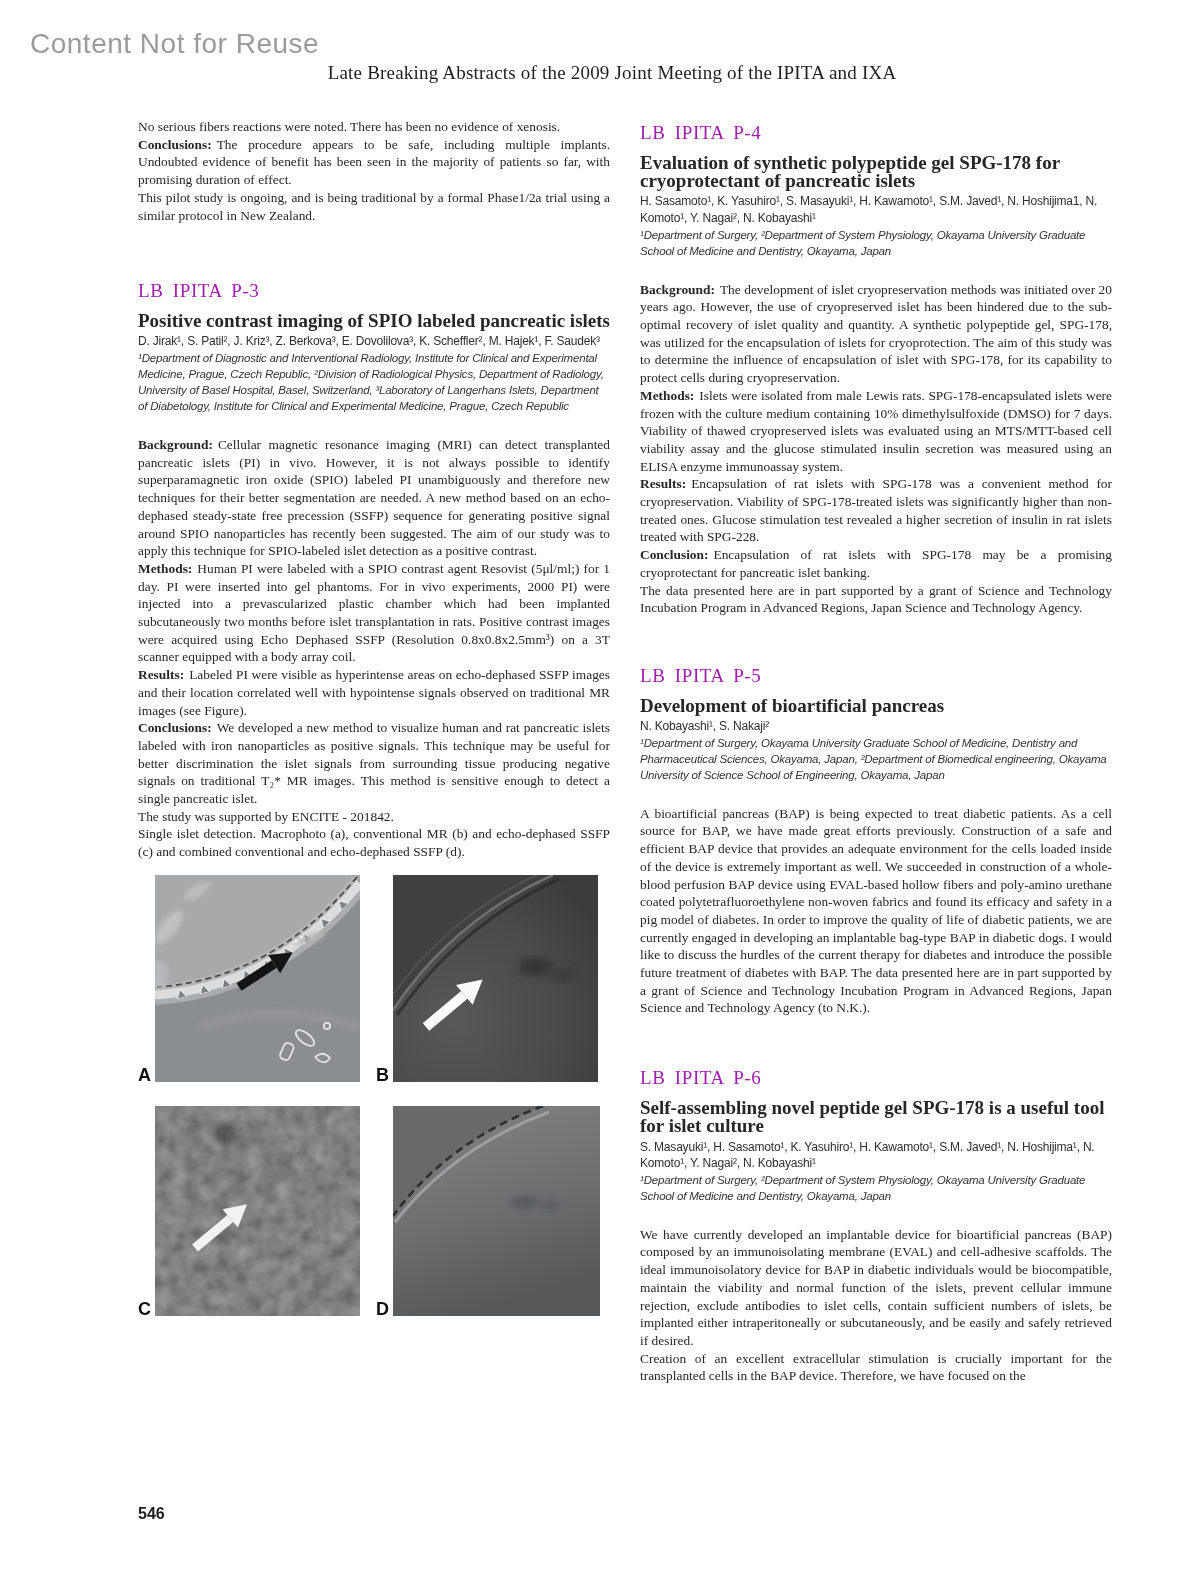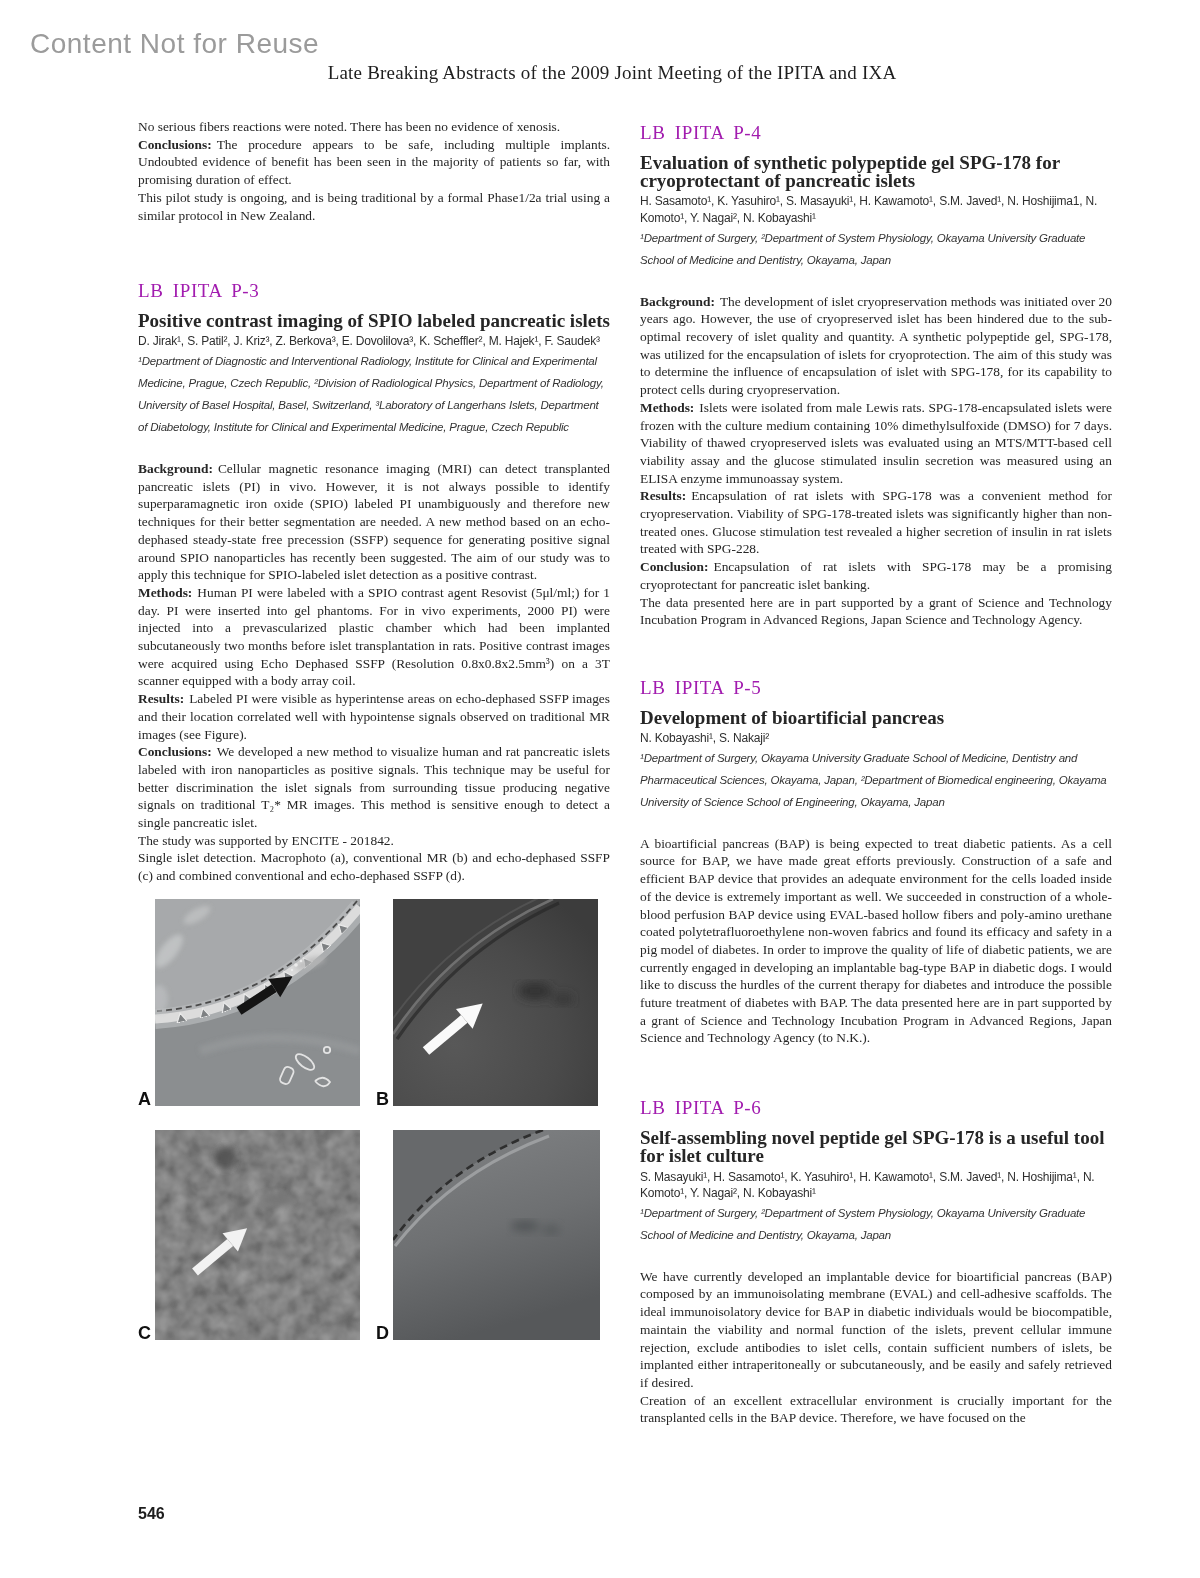--- a/index.html
+++ b/index.html
@@ -17,21 +17,21 @@
   .para b:empty{margin-right:0;display:none;}
   .abs-heading{font-family:"Liberation Serif",serif;font-weight:400;font-size:19px;line-height:25px;
         letter-spacing:0.6px;word-spacing:4px;margin:54px 0 9px 0;color:#a21caf;}
   .abs-heading.first{margin-top:6px;}
   .abs-heading.mid1{margin-top:46px;}
   .abs-heading.mid2{margin-top:48px;}
   .abs-title{margin:0 0 3px 0;font-weight:700;font-size:19px;line-height:18.2px;text-align:left;}
   .authors{margin:0;font-family:"Liberation Sans",sans-serif;font-size:12px;line-height:16.6px;
         color:#2e2e2e;letter-spacing:-0.2px;}
   .affil{margin:0 0 22px 0;font-family:"Liberation Sans",sans-serif;font-style:italic;
-        font-size:11.5px;line-height:22px;color:#333;letter-spacing:-0.2px;}
+        font-size:11.5px;line-height:16px;color:#333;letter-spacing:-0.2px;}
   .figure{margin-top:14px;position:relative;}
   .fig-row{position:relative;height:207px;margin-bottom:24px;}
   .fig-row.second{height:210px;margin-bottom:0;}
   .fig-label{position:absolute;left:0;bottom:-3px;font-family:"Liberation Sans",sans-serif;
         font-weight:700;font-size:18px;color:#101010;}
   .fig-label.rightpanel{left:238px;}
   .panel{position:absolute;top:0;display:block;}
   .panel.pa,.panel.pc{left:17px;}
   .panel.pb,.panel.pd{left:255px;}
   .page-number{position:absolute;left:138px;top:1505px;font-family:"Liberation Sans",sans-serif;
@@ -213,17 +213,17 @@
     <p class="affil">¹Department of Surgery, Okayama University Graduate School of Medicine, Dentistry and Pharmaceutical Sciences, Okayama, Japan, ²Department of Biomedical engineering, Okayama University of Science School of Engineering, Okayama, Japan</p>
 
     <p class="para"><span>A bioartificial pancreas (BAP) is being expected to treat diabetic patients. As a cell source for BAP, we have made great efforts previously. Construction of a safe and efficient BAP device that provides an adequate environment for the cells loaded inside of the device is extremely important as well. We succeeded in construction of a whole-blood perfusion BAP device using EVAL-based hollow fibers and poly-amino urethane coated polytetrafluoroethylene non-woven fabrics and found its efficacy and safety in a pig model of diabetes. In order to improve the quality of life of diabetic patients, we are currently engaged in developing an implantable bag-type BAP in diabetic dogs. I would like to discuss the hurdles of the current therapy for diabetes and introduce the possible future treatment of diabetes with BAP. The data presented here are in part supported by a grant of Science and Technology Incubation Program in Advanced Regions, Japan Science and Technology Agency (to N.K.).</span></p>
 
     <h2 class="abs-heading mid2">LB IPITA P-6</h2>
     <p class="abs-title">Self-assembling novel peptide gel SPG-178 is a useful tool for islet culture</p>
     <p class="authors">S. Masayuki¹, H. Sasamoto¹, K. Yasuhiro¹, H. Kawamoto¹, S.M. Javed¹, N. Hoshijima¹, N. Komoto¹, Y. Nagai², N. Kobayashi¹</p>
     <p class="affil">¹Department of Surgery, ²Department of System Physiology, Okayama University Graduate School of Medicine and Dentistry, Okayama, Japan</p>
 
     <p class="para"><span>We have currently developed an implantable device for bioartificial pancreas (BAP) composed by an immunoisolating membrane (EVAL) and cell-adhesive scaffolds. The ideal immunoisolatory device for BAP in diabetic individuals would be biocompatible, maintain the viability and normal function of the islets, prevent cellular immune rejection, exclude antibodies to islet cells, contain sufficient numbers of islets, be implanted either intraperitoneally or subcutaneously, and be easily and safely retrieved if desired.</span></p>
-    <p class="para"><span>Creation of an excellent extracellular environment is crucially important for the transplanted cells in the BAP device. Therefore, we have focused on the</span></p>
+    <p class="para"><span>Creation of an excellent extracellular stimulation is crucially important for the transplanted cells in the BAP device. Therefore, we have focused on the</span></p>
   </div>
 
   <div class="page-number">546</div>
 </div>
 
 </body></html>

